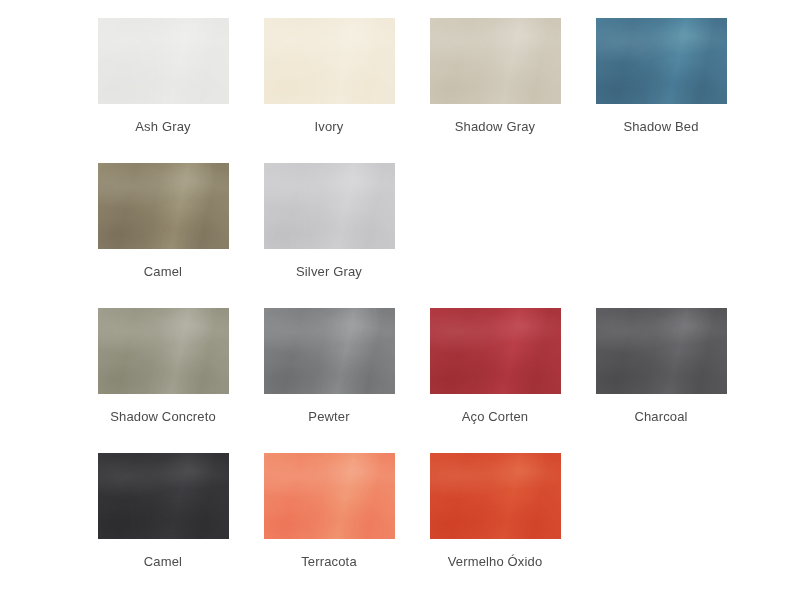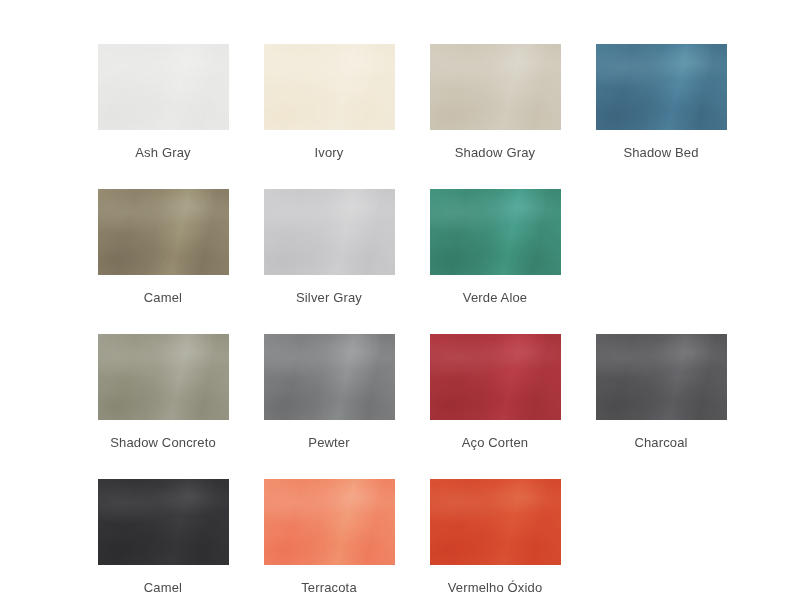--- a/index.html
+++ b/index.html
@@ -12,21 +12,21 @@
     background: #ffffff;
     font-family: "Liberation Sans", sans-serif;
     overflow: hidden;
   }
 
   #palette-grid {
     position: relative;
     width: 800px;
     height: 600px;
     box-sizing: border-box;
-    padding: 44px 0 0 0;
+    padding: 18px 0 0 0;
   }
 
   .swatch-row {
     display: flex;
     width: 100%;
     height: 145px;
     box-sizing: border-box;
   }
   .swatch-row.row-last { height: 140px; }
 
@@ -113,24 +113,20 @@
     </div>
     <div class="swatch-row">
       <div class="swatch-cell">
         <div class="swatch-chip" title="Camel" style="background-color: rgb(138, 128, 104);"></div>
         <div class="swatch-label">Camel</div>
       </div>
       <div class="swatch-cell">
         <div class="swatch-chip" title="Silver Gray" style="background-color: rgb(201, 201, 203);"></div>
         <div class="swatch-label">Silver Gray</div>
       </div>
-      <div class="swatch-cell">
-        <div class="swatch-chip" title="Verde Aloe" style="background-color: rgb(61, 138, 118);"></div>
-        <div class="swatch-label">Verde Aloe</div>
-      </div>
     </div>
     <div class="swatch-row">
       <div class="swatch-cell">
         <div class="swatch-chip" title="Cinza Concreto" style="background-color: rgb(150, 149, 131);"></div>
         <div class="swatch-label">Shadow Concreto</div>
       </div>
       <div class="swatch-cell">
         <div class="swatch-chip" title="Pewter" style="background-color: rgb(123, 125, 126);"></div>
         <div class="swatch-label">Pewter</div>
       </div>

